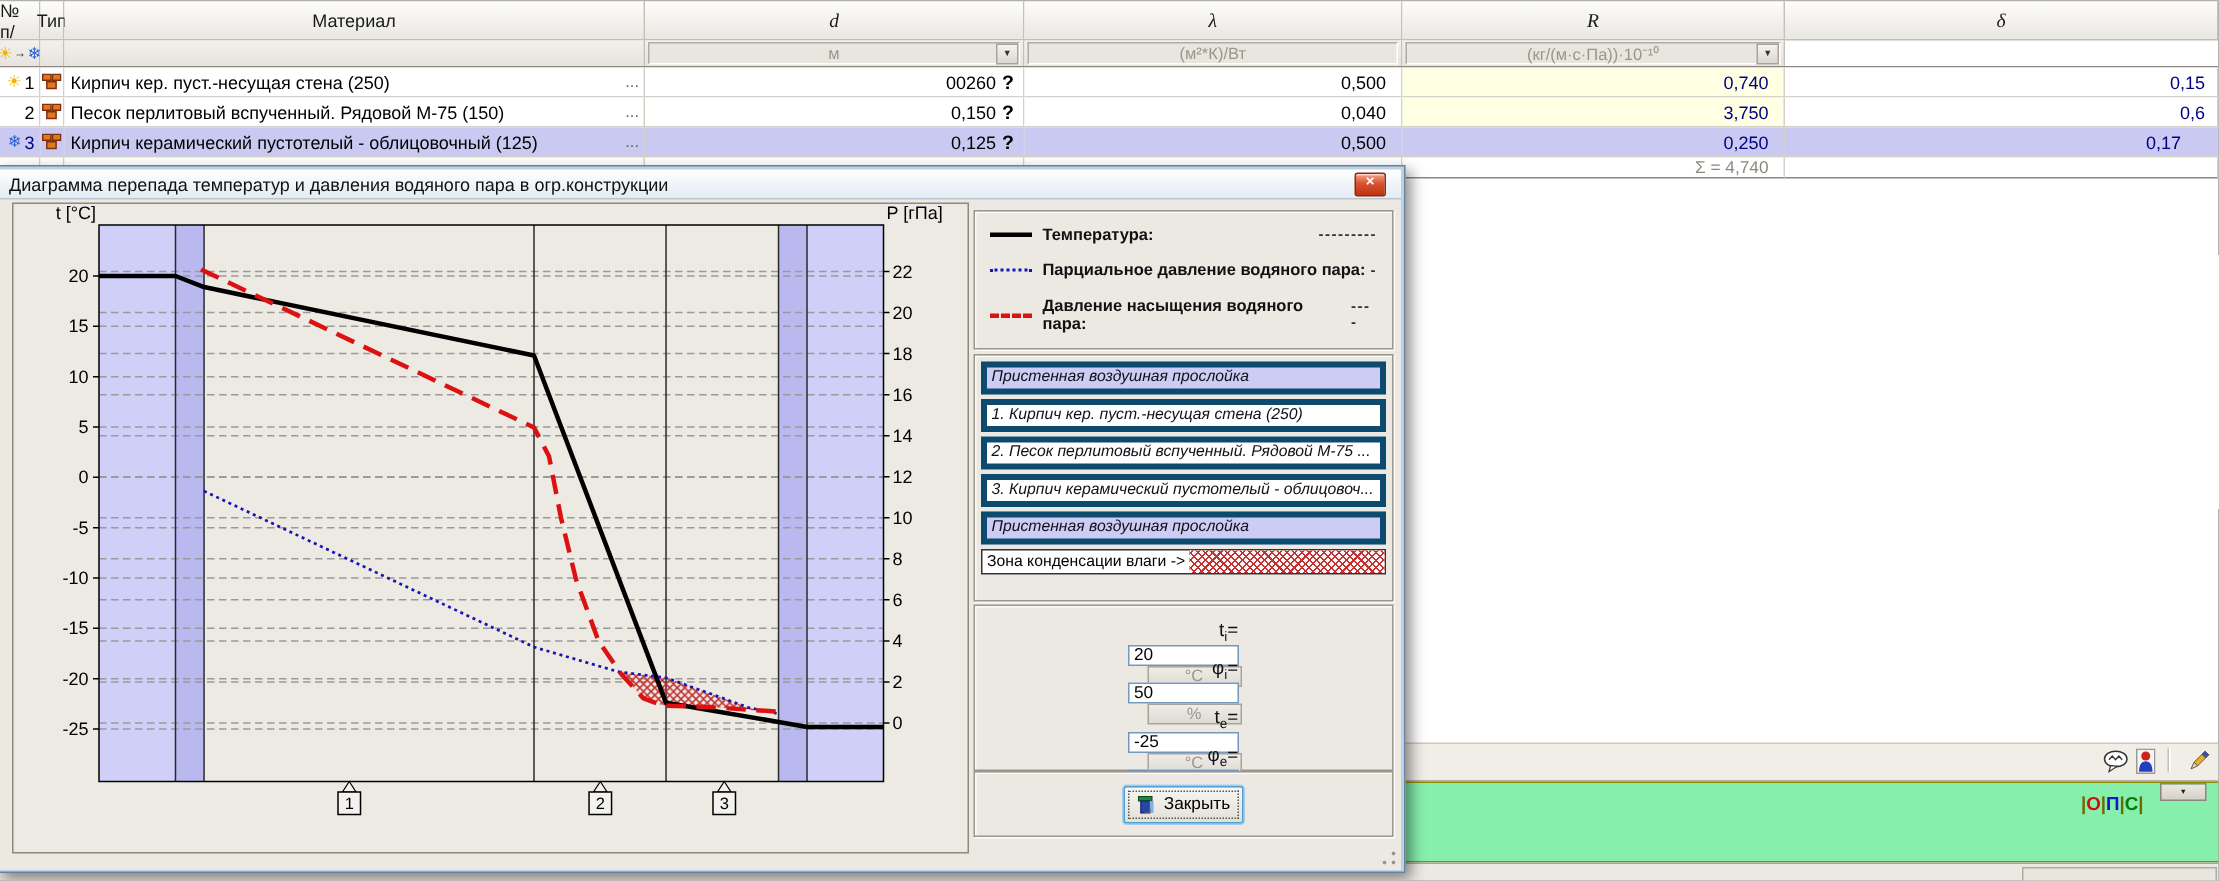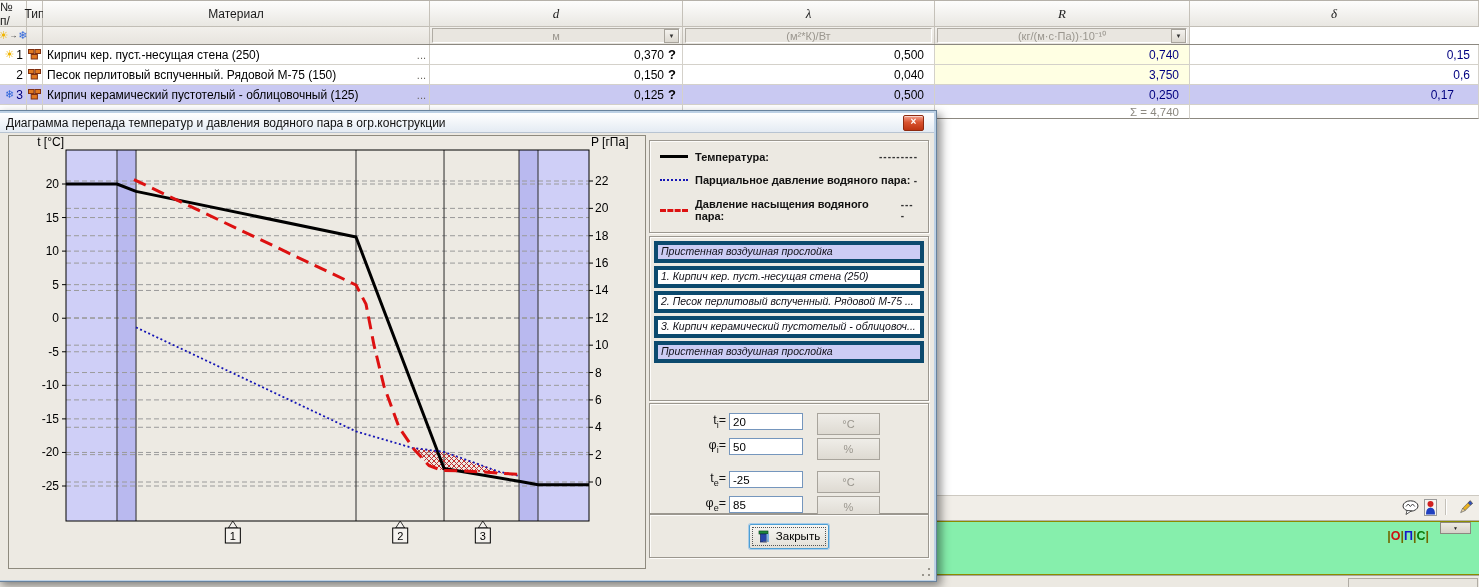--- a/index.html
+++ b/index.html
@@ -75,21 +75,21 @@
   .layers-box{top:103px;height:165px;padding:4px 4px;}
   .layer-item{border:4px solid #0c4a6e;height:14px;line-height:13px;font-size:10.5px;color:#101018;
       padding:0 3px;margin-bottom:3px;background:#fff;overflow:hidden;white-space:nowrap;font-style:italic;}
   .layer-item.air{background:#ccccf4;}
   .cond-item{border:1px solid #33313a;height:15px;margin-bottom:2px;display:flex;align-items:stretch;background:#fff;}
   .cond-label{font-size:10.5px;line-height:14px;padding:0 3px;white-space:nowrap;}
   .cond-hatch{flex:1;background:
       repeating-linear-gradient(45deg,rgba(0,0,0,0) 0 2.5px,#c23030 2.5px 3.5px),
       repeating-linear-gradient(-45deg,rgba(0,0,0,0) 0 2.5px,#c23030 2.5px 3.5px),#fdf6f6;}
   .inputs-box{top:270px;height:111px;padding-top:9px;}
-  .inp-row{display:flex;height:24px;margin-bottom:1px;}
+  .inp-row{display:flex;align-items:center;height:24px;margin-bottom:1px;flex-direction:column;}
   .inp-row.gap{margin-top:9px;}
   .inp-label{width:76px;text-align:right;font-size:12.5px;color:#111;padding-right:3px;}
   .inp-label sub{font-size:9px;}
   .inp-field{width:66px;height:15px;border:1px solid #7596bd;background:#fff;font-size:11.5px;
       font-family:"Liberation Sans",sans-serif;padding:0 3px;color:#000;}
   .unit-btn{margin-left:14px;width:61px;height:20px;background:linear-gradient(#efede8,#dedad2);
       border:1px solid #a8a49c;color:#9a968e;font-size:11px;display:flex;align-items:center;justify-content:center;cursor:pointer;}
   .btn-box{top:381px;height:44px;display:flex;align-items:center;justify-content:center;}
   .close-dlg-btn{display:flex;align-items:center;justify-content:center;gap:5px;width:80px;height:25px;
       background:linear-gradient(#f7f6f3,#e3e0d7);border:1px solid #4d9fd4;border-radius:2px;
@@ -148,21 +148,21 @@
               <rect x="0.5" y="0.5" width="5.5" height="4" fill="#e07820" stroke="#803010"></rect>
               <rect x="7" y="0.5" width="5.5" height="4" fill="#e07820" stroke="#803010"></rect>
               <rect x="3.2" y="5.5" width="6.2" height="4.5" fill="#e07820" stroke="#803010"></rect>
             </svg>
           </div>
           <div class="td mat">
             <span>Кирпич кер. пуст.-несущая стена (250)</span>
             <span class="dots-btn">...</span>
           </div>
           <div class="td val dval">
-            <span>0,370</span>
+            <span>00260</span>
             <span class="qmark">?</span>
           </div>
           <div class="td val">0,500</div>
           <div class="td val navy r-yellow">0,740</div>
           <div class="td val navy" style="padding-right:8px">0,15</div>
         </div>
         <div class="grid-row">
           <div class="td num">
             <span>2</span>
           </div>
@@ -383,20 +383,24 @@
             <span class="leg-trail">----</span>
           </div>
         </div>
 
       <div class="groupbox layers-box" id="layers-box">
           <div class="layer-item air">Пристенная воздушная прослойка</div>
           <div class="layer-item">1. Кирпич кер. пуст.-несущая стена (250)</div>
           <div class="layer-item">2. Песок перлитовый вспученный. Рядовой М-75 ...</div>
           <div class="layer-item">3. Кирпич керамический пустотелый - облицовоч...</div>
           <div class="layer-item air">Пристенная воздушная прослойка</div>
+          <div class="cond-item">
+            <span class="cond-label">Зона конденсации влаги -&gt;</span>
+            <span class="cond-hatch"></span>
+          </div>
         </div>
 
       <div class="groupbox inputs-box" id="inputs-box">
           <div class="inp-row">
             <span class="inp-label">t<sub>i</sub>=</span>
             <input class="inp-field" value="20" style="">
             <span class="unit-btn">°C</span>
           </div>
           <div class="inp-row">
             <span class="inp-label">φ<sub>i</sub>=</span>

